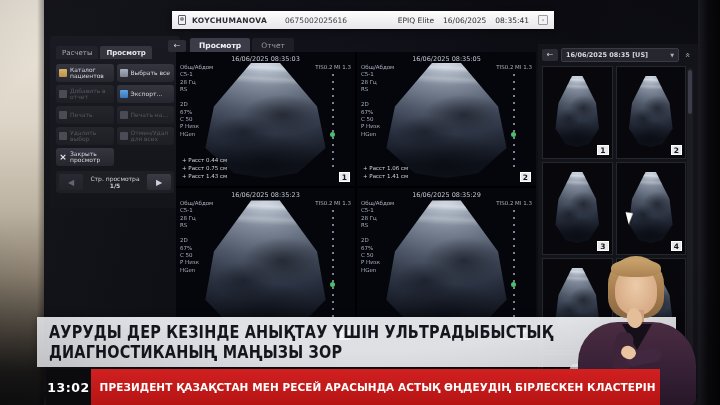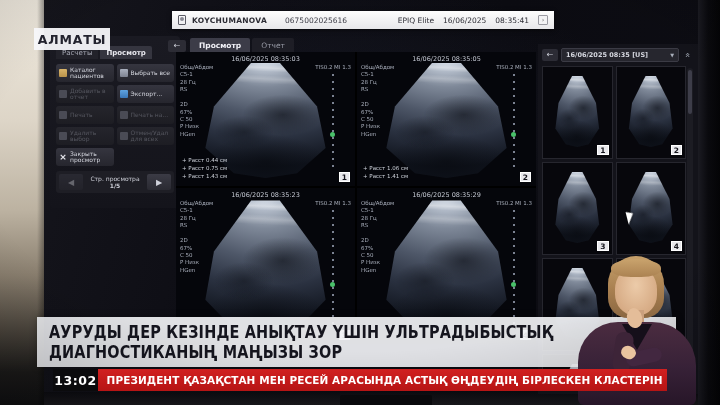--- a/index.html
+++ b/index.html
@@ -123,21 +123,21 @@
   .logo-icon { width:14px; height:14px; position:relative; flex:none; margin-left:-8px; }
   .logo-icon .g { position:absolute; left:0; top:0; width:11px; height:10px; background:#2fa05c; border-radius:8px 8px 0 7px; transform:rotate(-10deg); }
   .logo-icon .y { position:absolute; right:0; bottom:0; width:8px; height:8px; background:#ffd948; border-radius:1px 7px 7px 7px; }
   .hd-badge { background:#76767c; color:#fff; font-size:8.5px; font-weight:bold; padding:1.5px 4px; border-radius:2px; }
 
   .headline { position:absolute; left:37px; top:317px; width:639px; height:50px; z-index:10;
     background:rgba(242,243,246,.92); box-shadow:0 0 7px rgba(0,0,0,.3); padding:5px 0 0 12px; }
   .h-line { font-size:17px; font-weight:bold; color:#15151e; transform:scaleX(.85); transform-origin:0 50%;
     white-space:nowrap; line-height:1.18; letter-spacing:.2px; }
 
-  .ticker-row { position:absolute; left:53px; top:369px; height:22px; z-index:40; display:flex; }
+  .ticker-row { position:absolute; left:46px; top:369px; height:36px; z-index:40; display:flex; }
   .t-time { width:45px; background:#0b0b0d; color:#fff; font-weight:bold; font-size:12.5px;
     display:flex; align-items:center; justify-content:center; letter-spacing:.5px; }
   .t-bar { width:569px; background:linear-gradient(#d12020,#b61414); display:flex; align-items:center; overflow:hidden; }
   .t-text { font-size:11px; font-weight:bold; color:#fff; white-space:nowrap; transform:scaleX(.95);
     transform-origin:0 50%; padding-left:9px; letter-spacing:.1px; }
 
   
   .interp { position:absolute; left:578px; top:256px; width:120px; height:149px; z-index:30; }
   .int-hair { position:absolute; left:30px; top:0; width:56px; height:62px;
     background:linear-gradient(180deg,#c7a16b 0%,#a87f50 55%,#8a6742 100%); border-radius:28px 28px 20px 20px; }
@@ -355,21 +355,20 @@
         <div class="fan"></div>
       </div>
     </div>
     <div class="th-scroll"></div>
   </div>
 
   <div class="cursor"></div>
 
   <div class="vignette"></div>
 
-  <div class="bug">АЛМАТЫ</div>
 
 
   <div class="headline">
     <div class="h-line">АУРУДЫ ДЕР КЕЗІНДЕ АНЫҚТАУ ҮШІН УЛЬТРАДЫБЫСТЫҚ</div>
     <div class="h-line">ДИАГНОСТИКАНЫҢ МАҢЫЗЫ ЗОР</div>
   </div>
 
   <div class="interp">
     <div class="int-hair"></div>
     <div class="int-face"></div>

